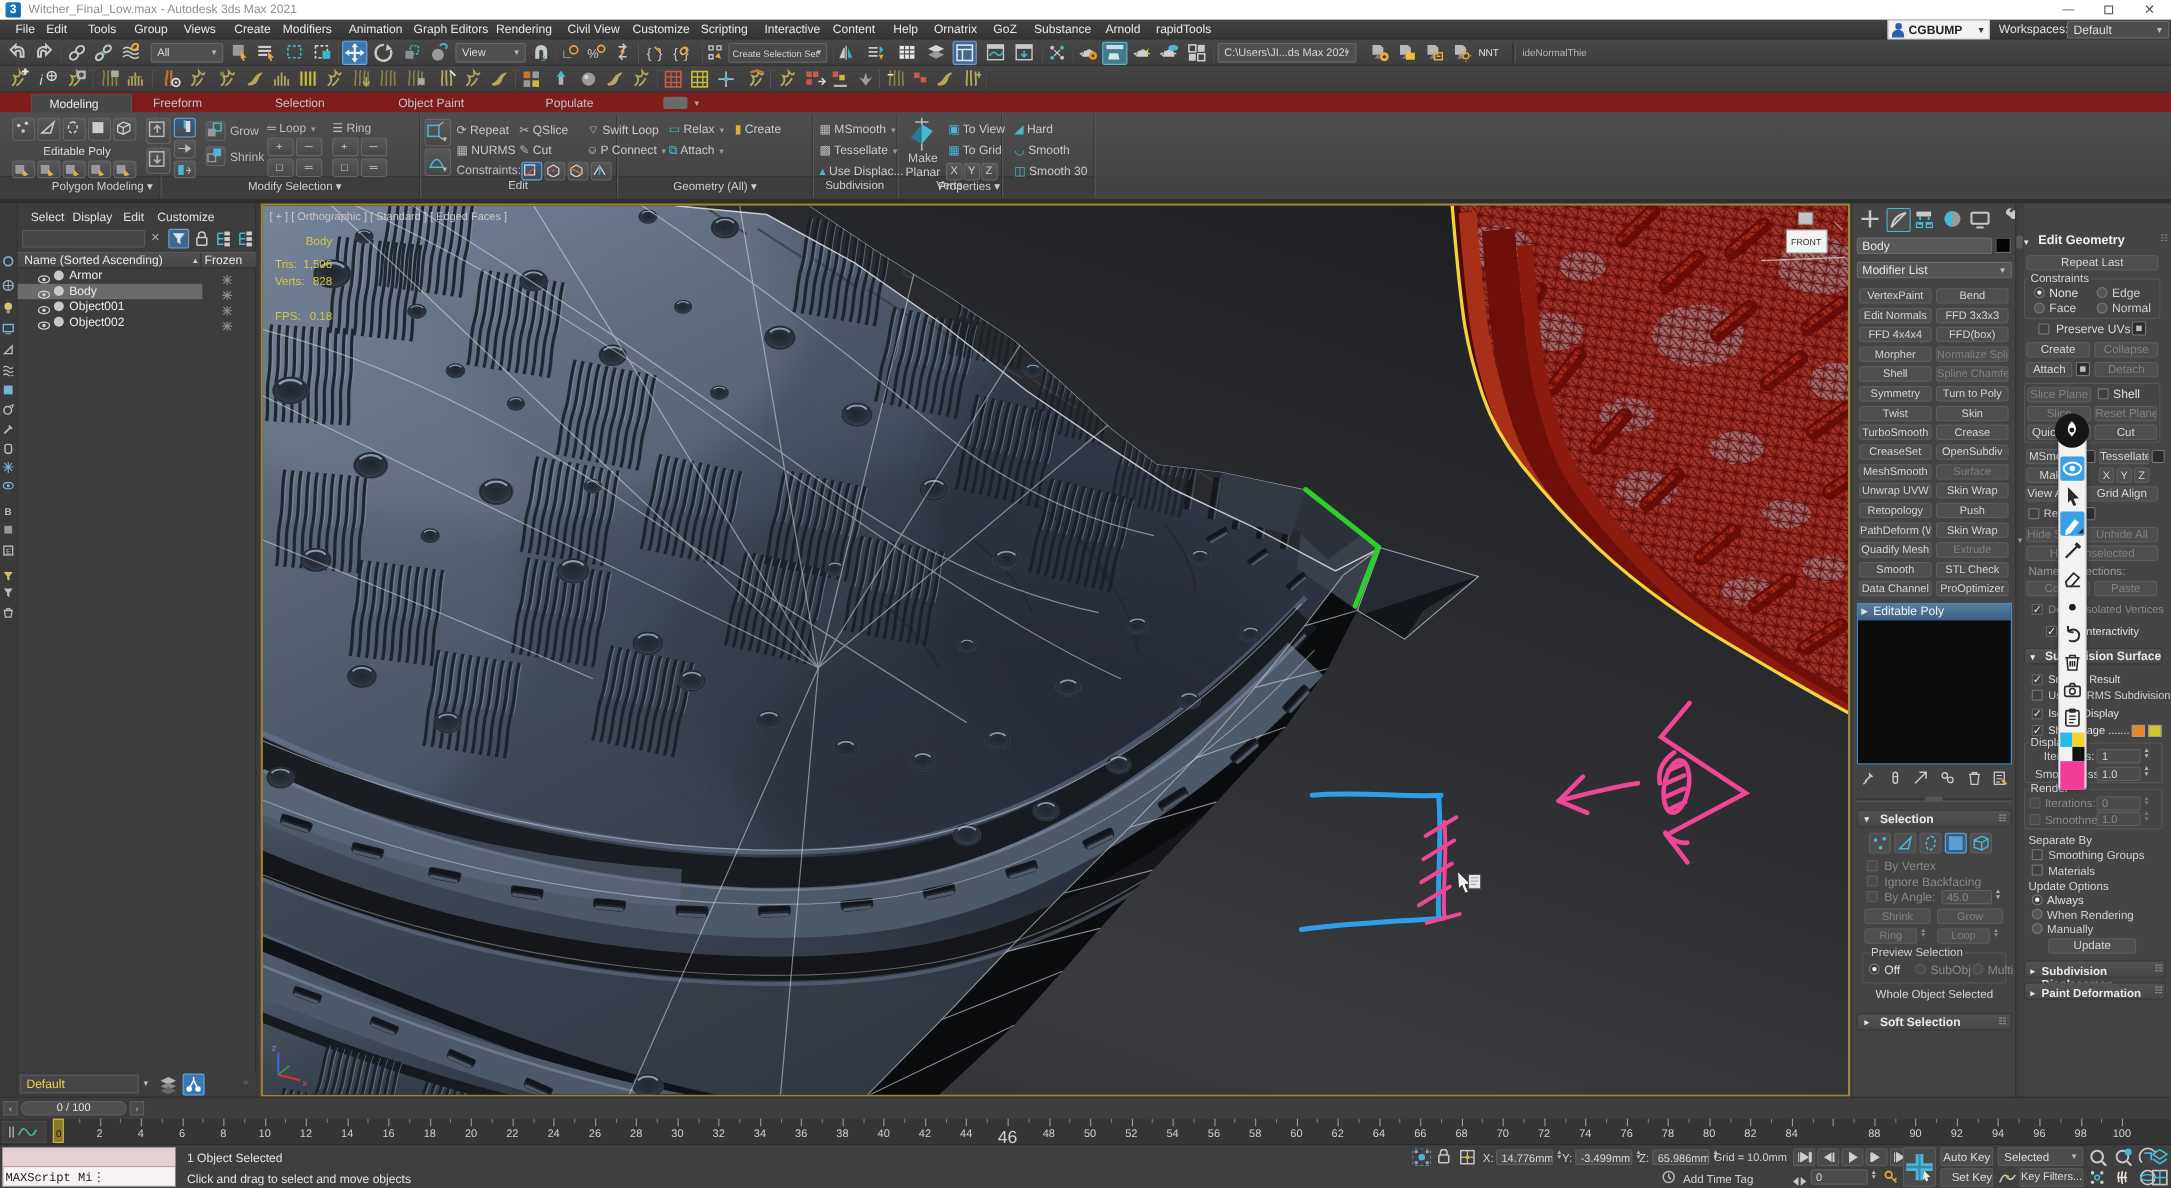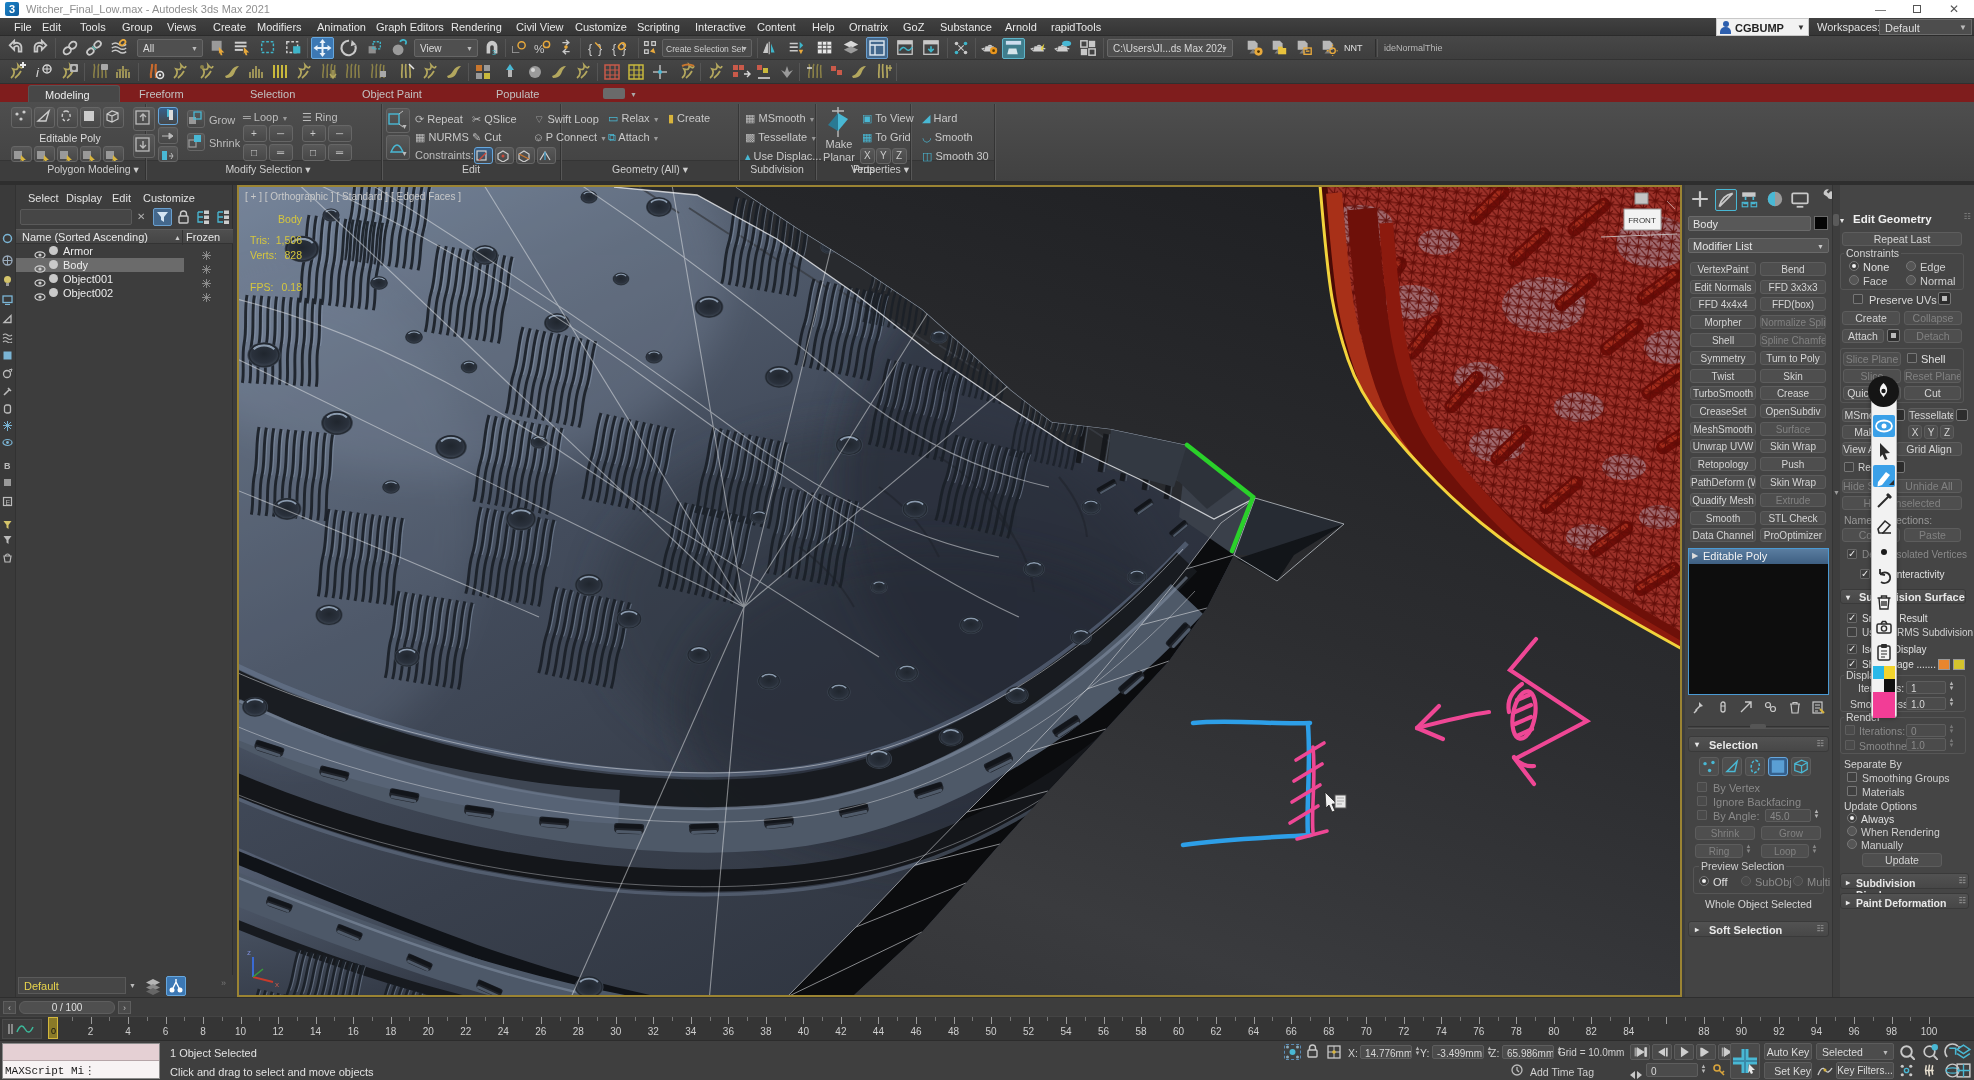--- a/index.html
+++ b/index.html
@@ -1495,21 +1495,21 @@
     <div class="ab" style="left:803.4px;top:0;width:1px;height:7px;background:#9a9a9a"></div>
     <div class="ab" style="left:803.4px;top:9px;width:30px;margin-left:-15px;text-align:center;color:#cfcfcf;font-size:10px">40</div>
     <div class="ab" style="left:822.2px;top:0;width:1px;height:4px;background:#777"></div>
     <div class="ab" style="left:840.9px;top:0;width:1px;height:7px;background:#9a9a9a"></div>
     <div class="ab" style="left:840.9px;top:9px;width:30px;margin-left:-15px;text-align:center;color:#cfcfcf;font-size:10px">42</div>
     <div class="ab" style="left:859.7px;top:0;width:1px;height:4px;background:#777"></div>
     <div class="ab" style="left:878.4px;top:0;width:1px;height:7px;background:#9a9a9a"></div>
     <div class="ab" style="left:878.4px;top:9px;width:30px;margin-left:-15px;text-align:center;color:#cfcfcf;font-size:10px">44</div>
     <div class="ab" style="left:897.2px;top:0;width:1px;height:4px;background:#777"></div>
     <div class="ab" style="left:916.0px;top:0;width:1px;height:7px;background:#9a9a9a"></div>
-    <div class="ab" style="left:916.0px;top:9px;width:30px;margin-left:-15px;text-align:center;color:#cfcfcf;font-size:10px">46</div>
+    <div class="ab" style="left:916.0px;top:9px;width:30px;margin-left:-15px;text-align:center;color:#cfcfcf;font-size:16px">46</div>
     <div class="ab" style="left:934.7px;top:0;width:1px;height:4px;background:#777"></div>
     <div class="ab" style="left:953.5px;top:0;width:1px;height:7px;background:#9a9a9a"></div>
     <div class="ab" style="left:953.5px;top:9px;width:30px;margin-left:-15px;text-align:center;color:#cfcfcf;font-size:10px">48</div>
     <div class="ab" style="left:972.2px;top:0;width:1px;height:4px;background:#777"></div>
     <div class="ab" style="left:991.0px;top:0;width:1px;height:7px;background:#9a9a9a"></div>
     <div class="ab" style="left:991.0px;top:9px;width:30px;margin-left:-15px;text-align:center;color:#cfcfcf;font-size:10px">50</div>
     <div class="ab" style="left:1009.8px;top:0;width:1px;height:4px;background:#777"></div>
     <div class="ab" style="left:1028.5px;top:0;width:1px;height:7px;background:#9a9a9a"></div>
     <div class="ab" style="left:1028.5px;top:9px;width:30px;margin-left:-15px;text-align:center;color:#cfcfcf;font-size:10px">52</div>
     <div class="ab" style="left:1047.3px;top:0;width:1px;height:4px;background:#777"></div>

